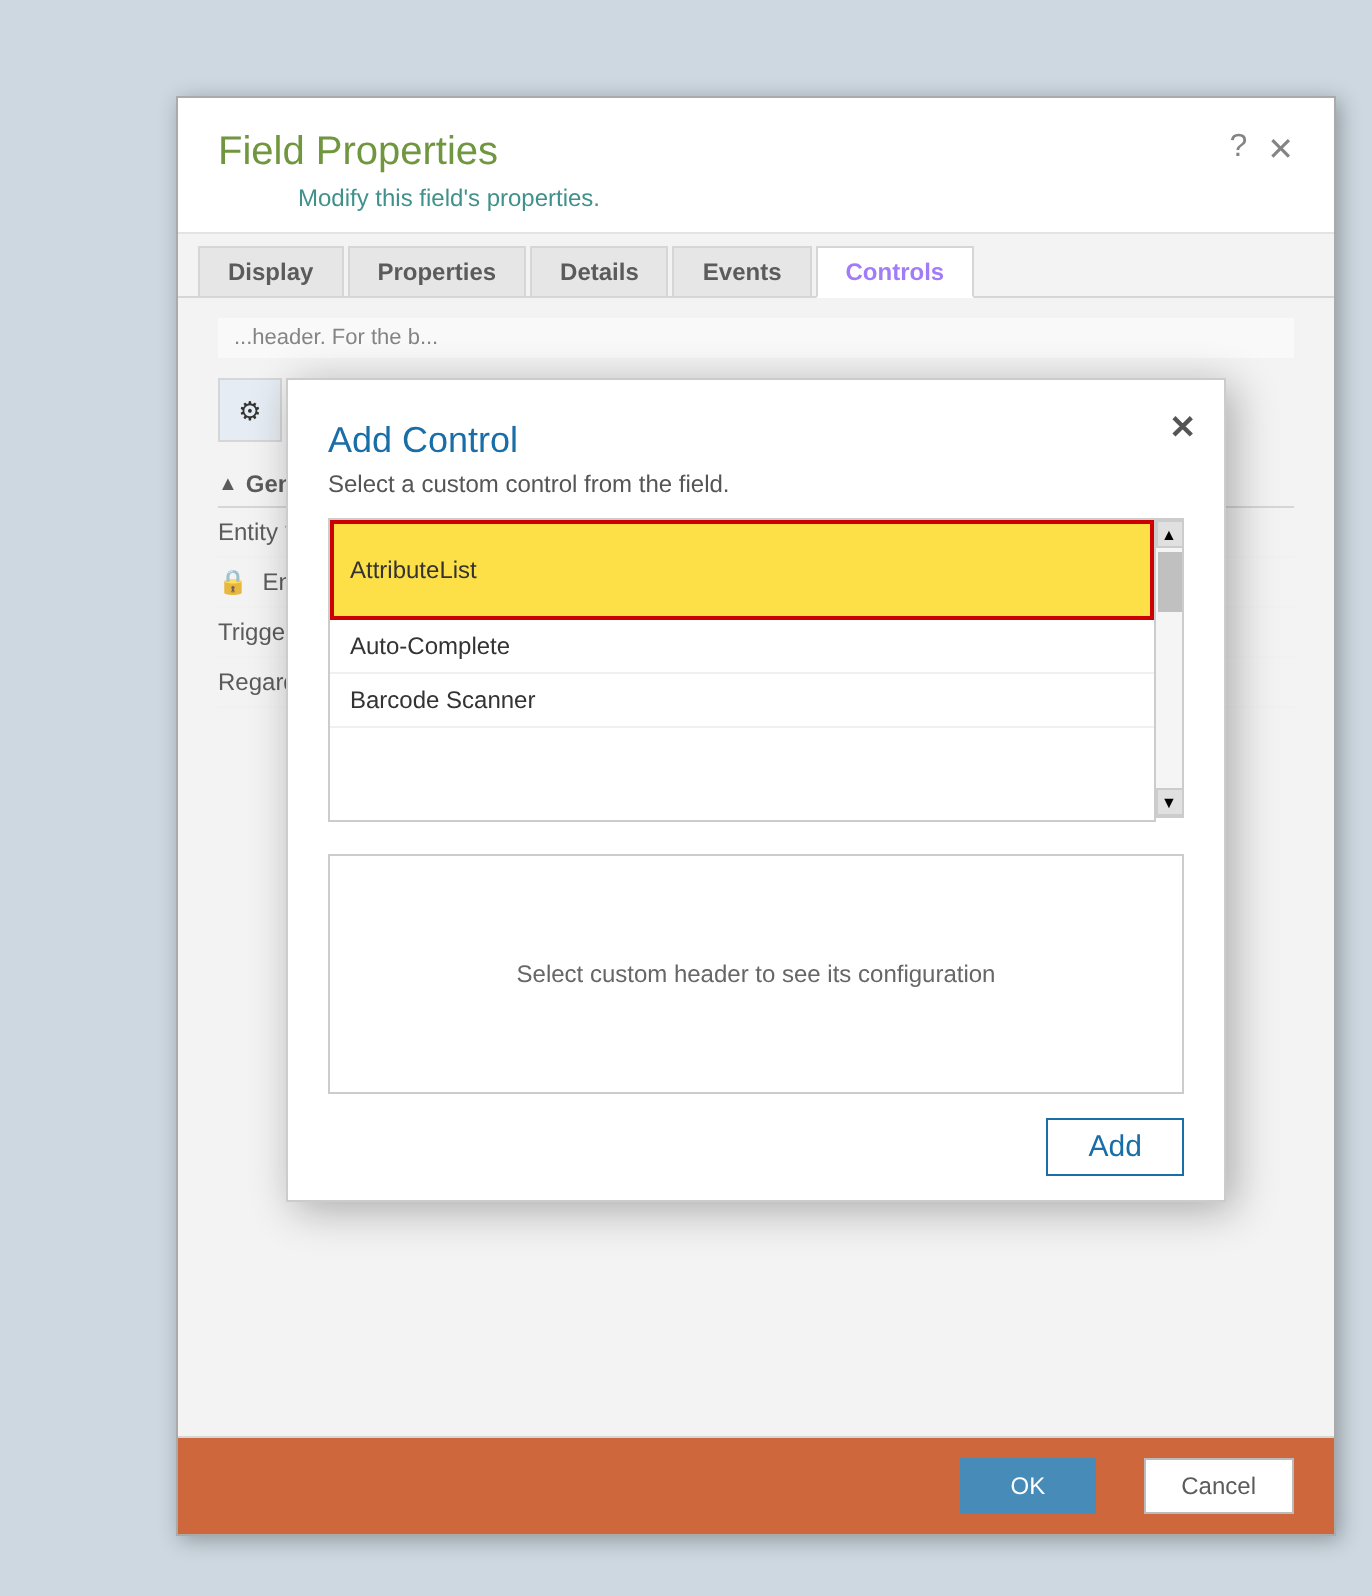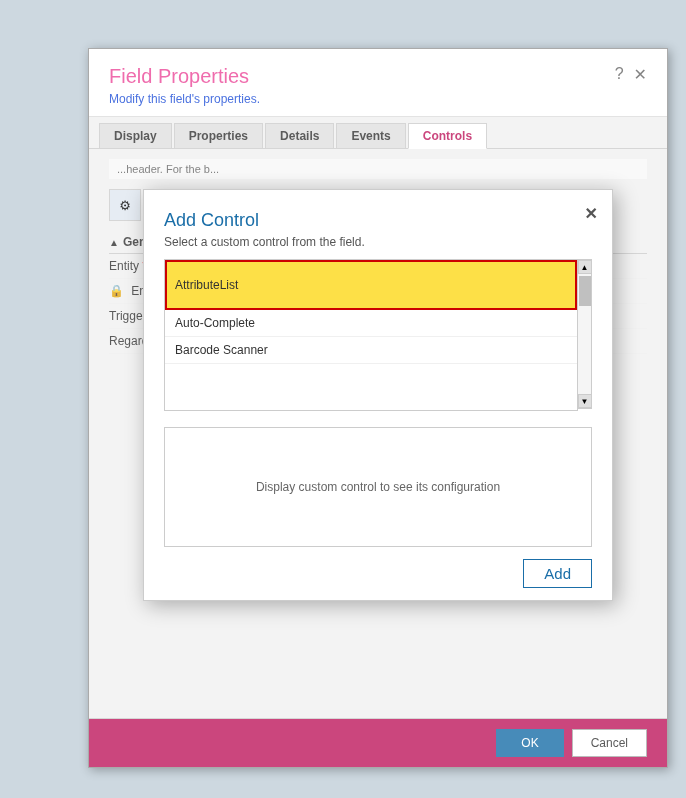--- a/index.html
+++ b/index.html
@@ -35,29 +35,30 @@
     .dialog-header {
       background: white;
       padding: 16px 20px 10px 20px;
       border-bottom: 1px solid #ddd;
       display: flex;
       justify-content: space-between;
       align-items: flex-start;
     }
 
     .dialog-title {
-      color: #ec4899;
+      color: #4d7c0f;
       font-size: 20px;
       font-weight: 400;
     }
 
     .dialog-subtitle {
-      color: #1d4ed8;
+      color: #0f766e;
       font-size: 12px;
       margin-top: 4px;
+      margin-left: 40px;
     }
 
     .dialog-header-icons {
       display: flex;
       gap: 10px;
       color: #555;
       font-size: 16px;
     }
 
     .dialog-header-icon {
@@ -83,21 +84,21 @@
       border: 1px solid #ccc;
       border-bottom: none;
       background: #e0e0e0;
       cursor: pointer;
     }
 
     .tab.active {
       background: white;
       border-bottom: 1px solid white;
       margin-bottom: -1px;
-      color: #be185d;
+      color: #8b5cf6;
     }
 
     
     .form-content {
       padding: 10px 20px;
       background: #f0f0f0;
       position: relative;
     }
 
     .general-section-header {
@@ -287,22 +288,22 @@
 
     
     .outer-footer {
       position: absolute;
       bottom: 0;
       left: 0;
       right: 0;
       padding: 10px 20px;
       display: flex;
       justify-content: flex-end;
-      gap: 8px;
-      background: #be185d;
+      gap: 24px;
+      background: #c2410c;
       border-top: 1px solid #ccc;
     }
 
     .btn-ok {
       padding: 6px 24px;
       background: #1a6ea8;
       color: white;
       border: 1px solid #1a6ea8;
       font-size: 12px;
       cursor: pointer;
@@ -479,21 +480,21 @@
             <div class="scrollbar-area">
               <div class="scroll-arrow">▲</div>
               <div class="scroll-thumb"></div>
               <div class="scroll-arrow" style="margin-top: auto;">▼</div>
             </div>
           </div>
         </div>
       </div>
 
       <div class="config-area">
-        <span class="config-placeholder">Display custom control to see its configuration</span>
+        <span class="config-placeholder">Select custom header to see its configuration</span>
       </div>
 
       <div class="modal-footer">
         <button class="btn-add">Add</button>
       </div>
     </div>
   </div>
 </div>
 
 </body></html>

